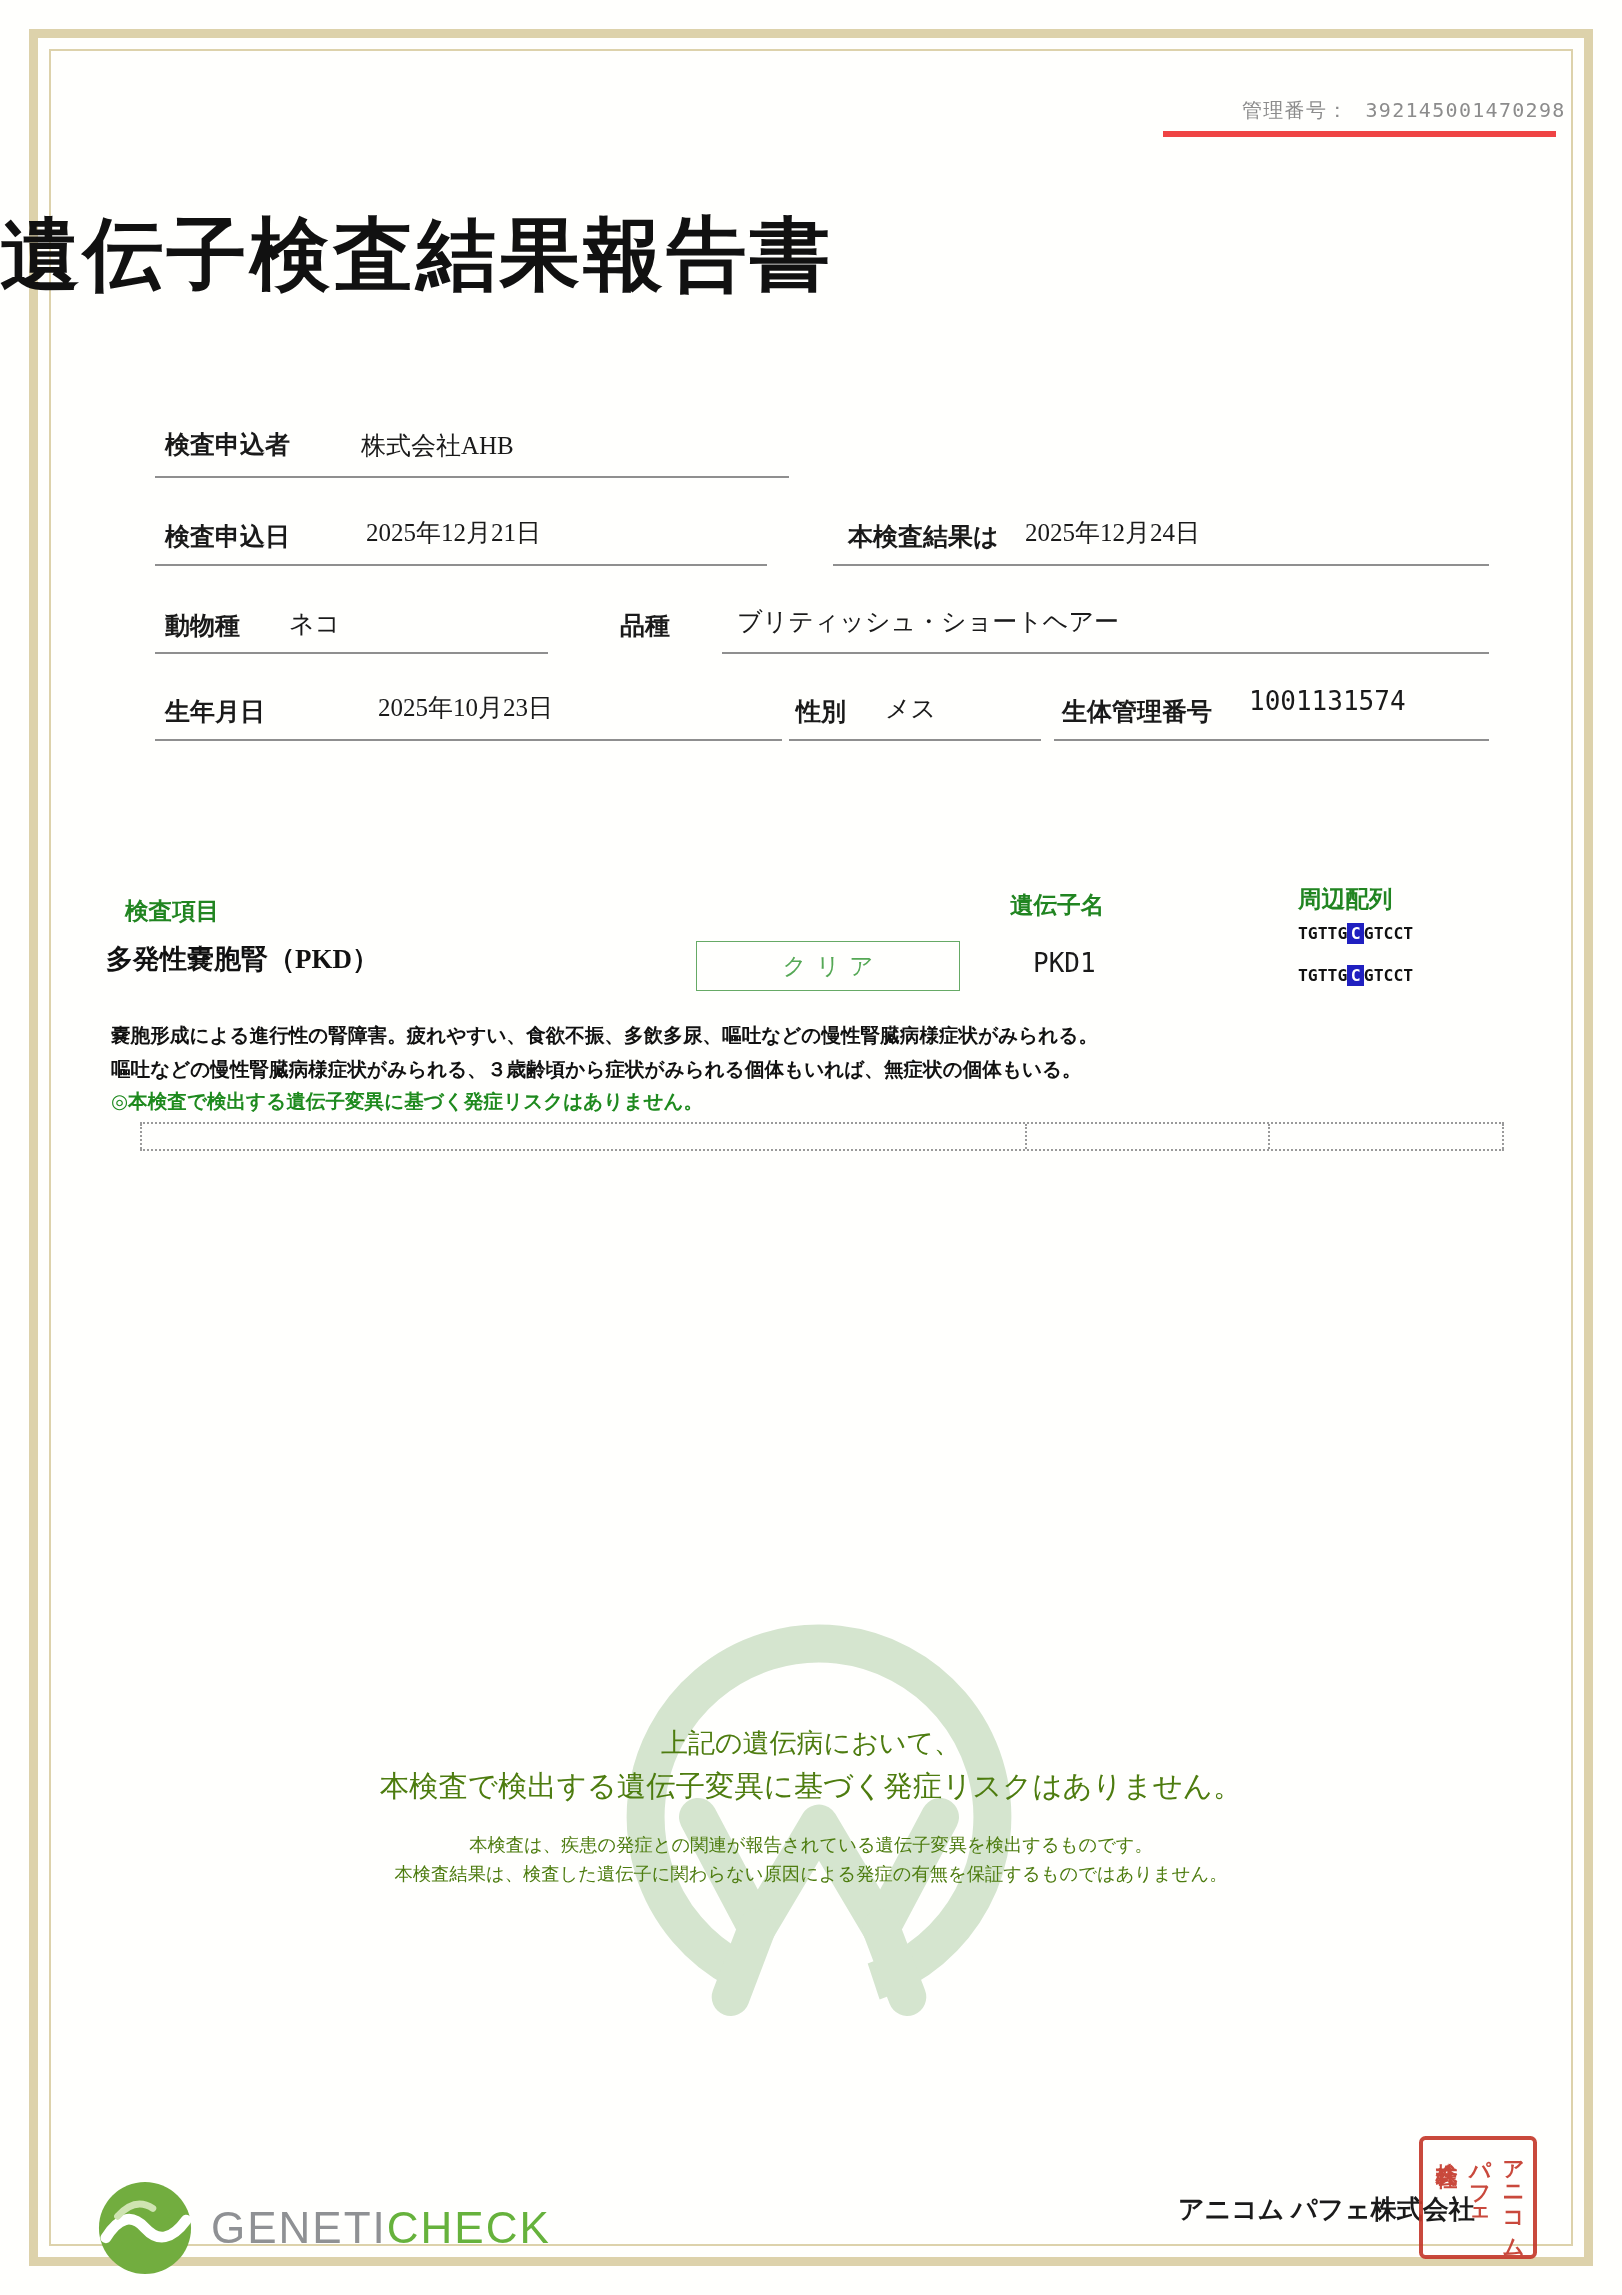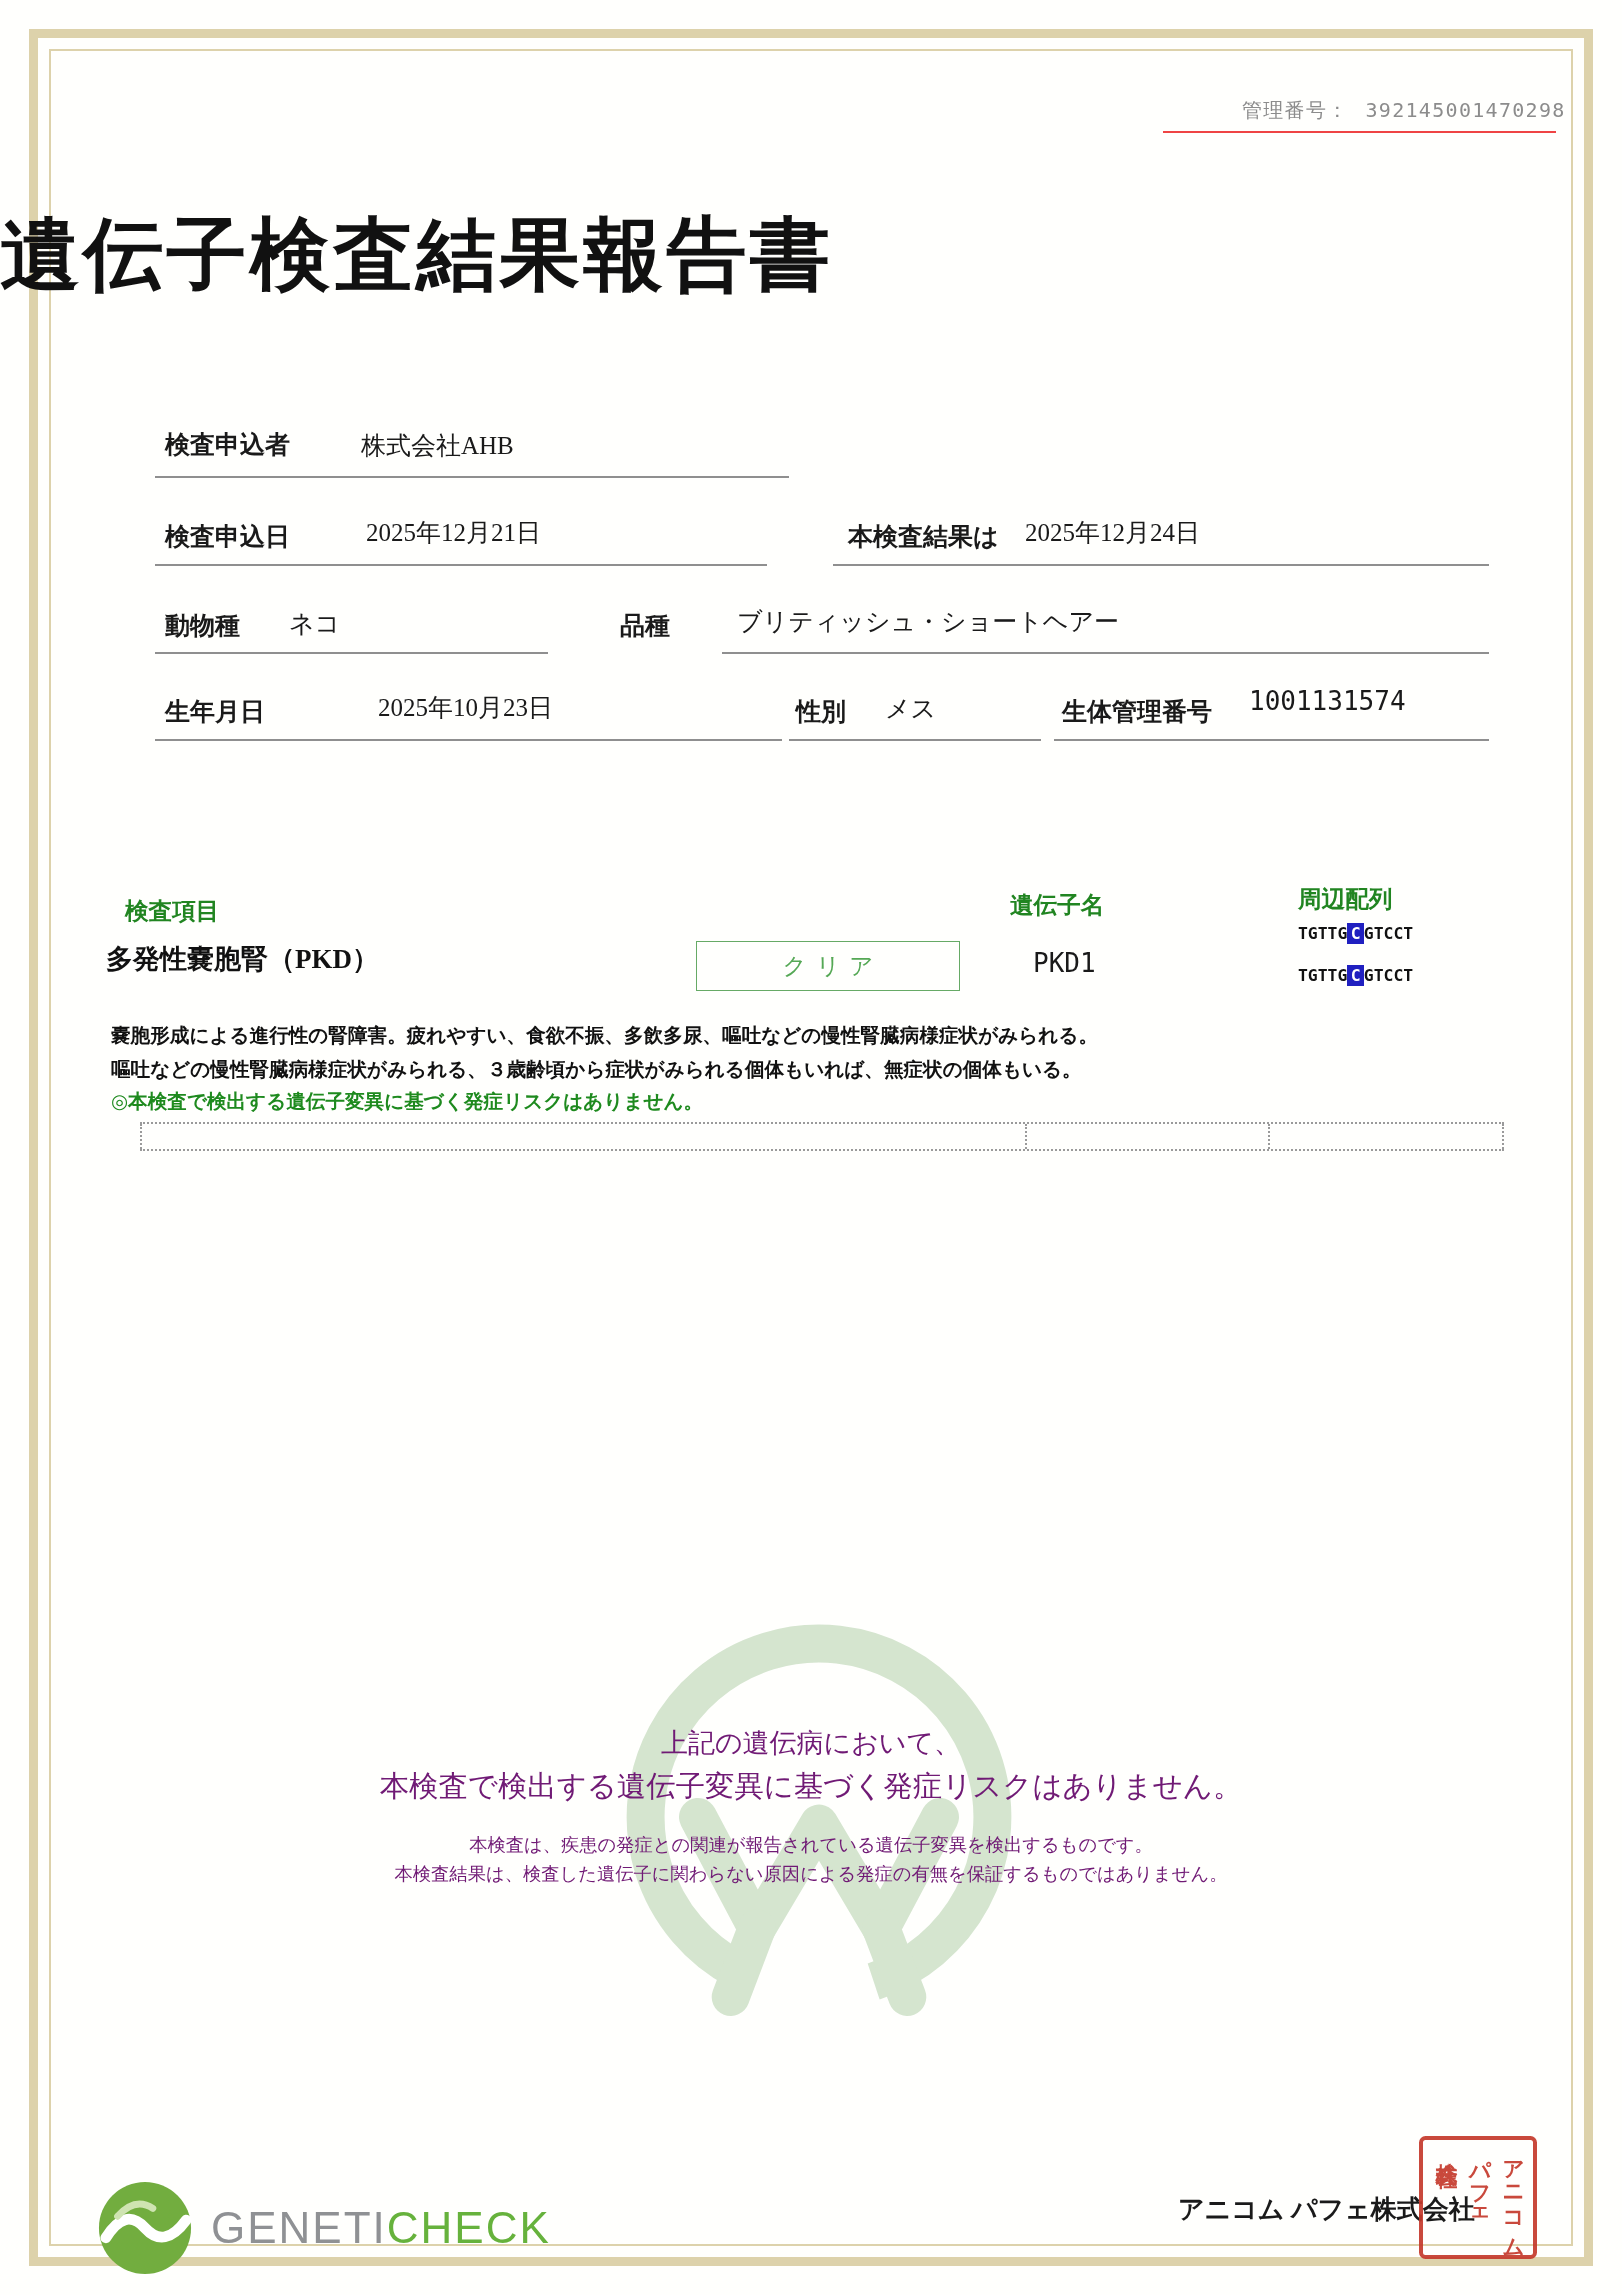--- a/index.html
+++ b/index.html
@@ -5,21 +5,21 @@
   html,body { margin:0; padding:0; background:#ffffff; }
   .page {
     position:relative; width:1622px; height:2295px; background:#fffffd;
     font-family:"Liberation Serif","DejaVu Serif",serif; color:#1a1a1a; overflow:hidden;
   }
   .frame-outer { position:absolute; inset:29.4px; border:9.2px solid #ddd2ab; pointer-events:none; }
   .frame-inner { position:absolute; inset:49px; border:2.6px solid #ddd2ab; pointer-events:none; }
 
   .mgmt {
     position:absolute; left:1163px; top:97px; width:393px; box-sizing:border-box;
-    border-bottom:2px solid #ef4444; padding:0 3.9px 6.5px 79px;
+    border-bottom:6px solid #ef4444; padding:0 3.9px 6.5px 79px;
     font-size:20px; color:#8c8c8c; letter-spacing:1.3px; white-space:nowrap;
     font-family:"Liberation Sans","DejaVu Sans",sans-serif;
   }
   .mgmt .num { font-family:"DejaVu Sans Mono","Liberation Mono",monospace; margin-left:17px; }
 
   .title {
     position:absolute; left:0; right:0; top:202px; margin:0; text-align:left;
     font-size:80px; font-weight:bold; letter-spacing:3.3px; color:#111;
   }
 
@@ -46,21 +46,21 @@
   .desc.green { color:#1e8a1e; }
 
   .dotted-row {
     position:absolute; left:140px; top:1122px; width:1364px; height:25px;
     border-top:2px dotted #9a9a9a; border-bottom:2px dotted #9a9a9a;
   }
   .dotted-row .vsep { position:absolute; top:0; bottom:0; width:0; border-left:2px dotted #9a9a9a; }
 
   .wm { position:absolute; left:590px; top:1588px; width:458px; height:458px; opacity:0.55; }
 
-  .sum { position:absolute; left:0; right:0; text-align:center; font-family:"Liberation Sans","DejaVu Sans",sans-serif; color:#701a75; white-space:nowrap; }
+  .sum { position:absolute; left:0; right:0; text-align:center; font-family:"Liberation Sans","DejaVu Sans",sans-serif; color:#4d7c0f; white-space:nowrap; }
   .sum.l1 { top:1725px; font-size:27px; }
   .sum.l2 { top:1767px; font-size:29.4px; }
   .sum.n1 { top:1832px; font-size:18.3px; }
   .sum.n2 { top:1861px; font-size:18.3px; }
 
   .logo-icon { position:absolute; left:96px; top:2179px; width:98px; height:98px; }
   .logo-text {
     position:absolute; left:211px; top:2203px; font-family:"Liberation Sans","DejaVu Sans",sans-serif;
     font-size:44px; letter-spacing:2px; font-weight:500; white-space:nowrap;
   }

